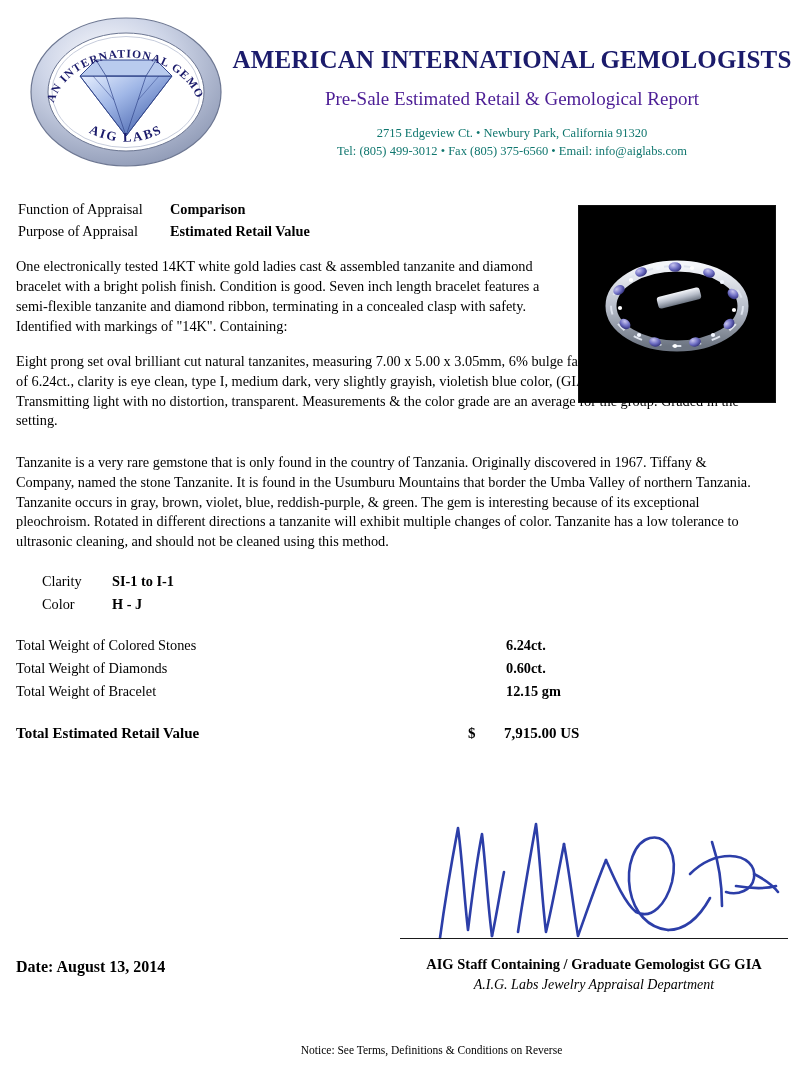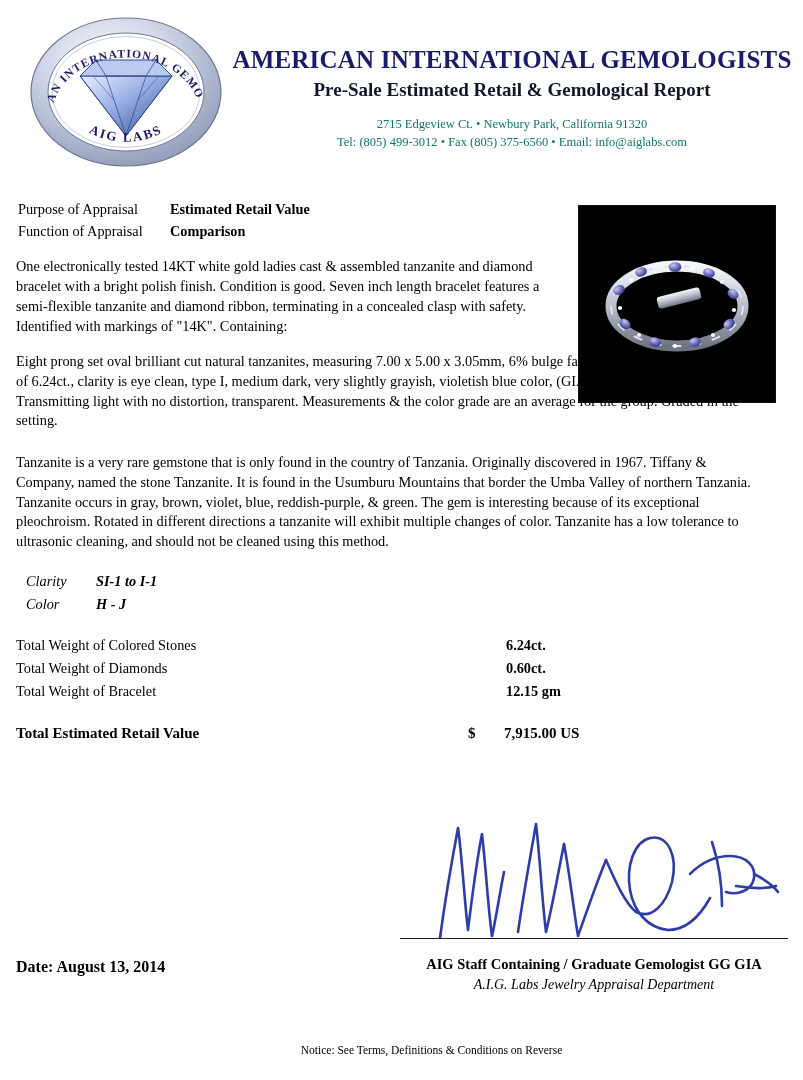--- a/index.html
+++ b/index.html
@@ -44,24 +44,24 @@
   .org-name {
     font-family: "Liberation Serif", serif;
     font-size: 25px;
     font-weight: bold;
     letter-spacing: 0.2px;
     color: #1b1b6b;
     white-space: nowrap;
   }
 
   .report-title {
-    margin-top: 5px;
+    margin-top: 14px;
     font-size: 19px;
-    font-weight: bold;
-    color: #0f172a;
+    font-weight: normal;
+    color: #4c1d95;
     white-space: nowrap;
   }
   .addr {
     margin-top: 14px;
     font-size: 12.5px;
     color: #0f766e;
     line-height: 1.45;
   }
 
   
@@ -99,22 +99,21 @@
     width: 556px;
     text-align: left;
   }
   .para.wide { width: 742px; }
 
   .para-tz { margin-top: 22px; }
   .para-dia { margin-top: 26px; }
 
   .clarity-block {
     margin-top: 20px;
-    margin-left: 10px;
-    font-style: italic;
+    margin-left: 26px;
   }
   .clarity-row { display: flex; margin-bottom: 3px; }
   .clarity-label { width: 70px; }
   .clarity-value { font-weight: bold; }
 
   .totals {
     margin-top: 22px;
     width: 600px;
   }
   .totals-row {
@@ -286,26 +285,26 @@
       <circle cx="60" cy="129" r="2.1" fill="#f2f6ff"></circle>
       <circle cx="41" cy="102" r="2.1" fill="#ffffff"></circle>
     </g>
   </svg>
 </div>
 
 <div class="doc">
 
   <div class="kv-block">
     <div class="kv-row">
+      <div class="kv-label">Function of Appraisal</div>
+      <div class="kv-value">Comparison</div>
+    </div>
+    <div class="kv-row">
       <div class="kv-label">Purpose of Appraisal</div>
       <div class="kv-value">Estimated Retail Value</div>
-    </div>
-    <div class="kv-row">
-      <div class="kv-label">Function of Appraisal</div>
-      <div class="kv-value">Comparison</div>
     </div>
   </div>
 
   <div class="para">One electronically tested 14KT white gold ladies cast &amp; assembled tanzanite and diamond bracelet with a bright polish finish. Condition is good.  Seven inch length bracelet features a semi-flexible tanzanite and diamond ribbon, terminating in a concealed clasp with safety. Identified with markings of "14K".  Containing:</div>
 
   <div class="para wide">Eight prong set oval brilliant cut natural tanzanites, measuring 7.00 x 5.00 x 3.05mm,  6% bulge factor, approximate total weight of 6.24ct., clarity is eye clean, type I, medium dark, very slightly grayish, violetish blue color, (GIA vB 6/3), cut is good.    Transmitting light with no distortion, transparent. Measurements &amp; the color grade are an average for the group. Graded in the setting.</div>
 
   <div class="para wide para-tz">Tanzanite is a very rare gemstone that is only found in the country of Tanzania. Originally discovered in 1967. Tiffany &amp; Company, named the stone Tanzanite. It is found in the Usumburu Mountains that border the Umba Valley of northern Tanzania. Tanzanite occurs in gray, brown, violet, blue, reddish-purple, &amp; green. The gem is interesting because of its exceptional pleochroism. Rotated in different directions a tanzanite will exhibit multiple changes of color. Tanzanite has a low tolerance to ultrasonic cleaning, and should not be cleaned using this method.</div>
 
 

